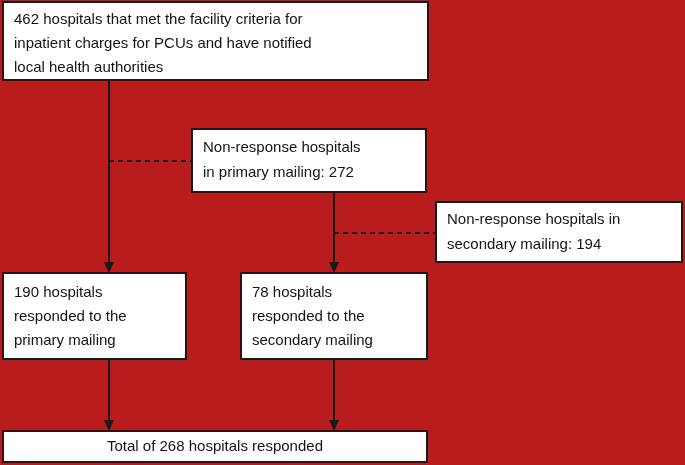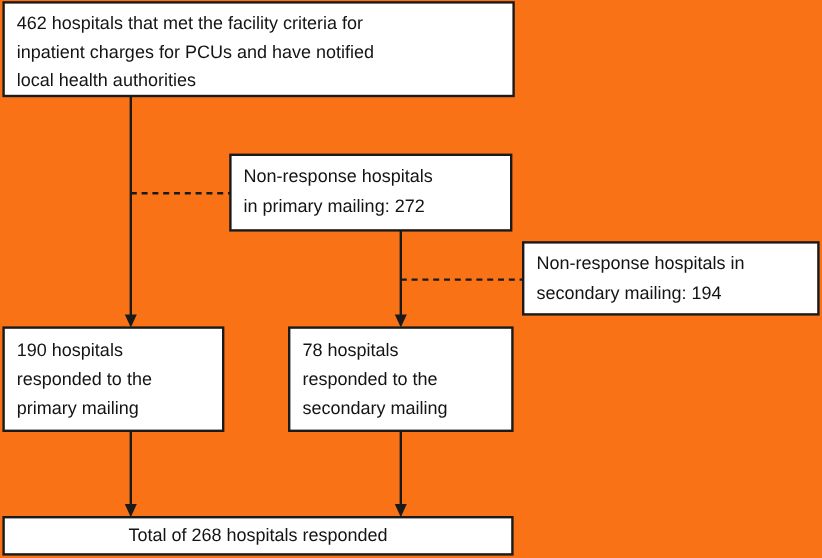--- a/index.html
+++ b/index.html
@@ -10,21 +10,21 @@
   body {
     width: 685px;
     height: 465px;
     overflow: hidden;
     font-family: "Liberation Sans", sans-serif;
   }
   #flowchart-root {
     position: relative;
     width: 685px;
     height: 465px;
-    background: #f97316;
+    background: #b91c1c;
   }
   svg.chart-svg {
     position: absolute;
     top: 0;
     left: 0;
     width: 685px;
     height: 465px;
   }
   .node-box {
     fill: #ffffff;

